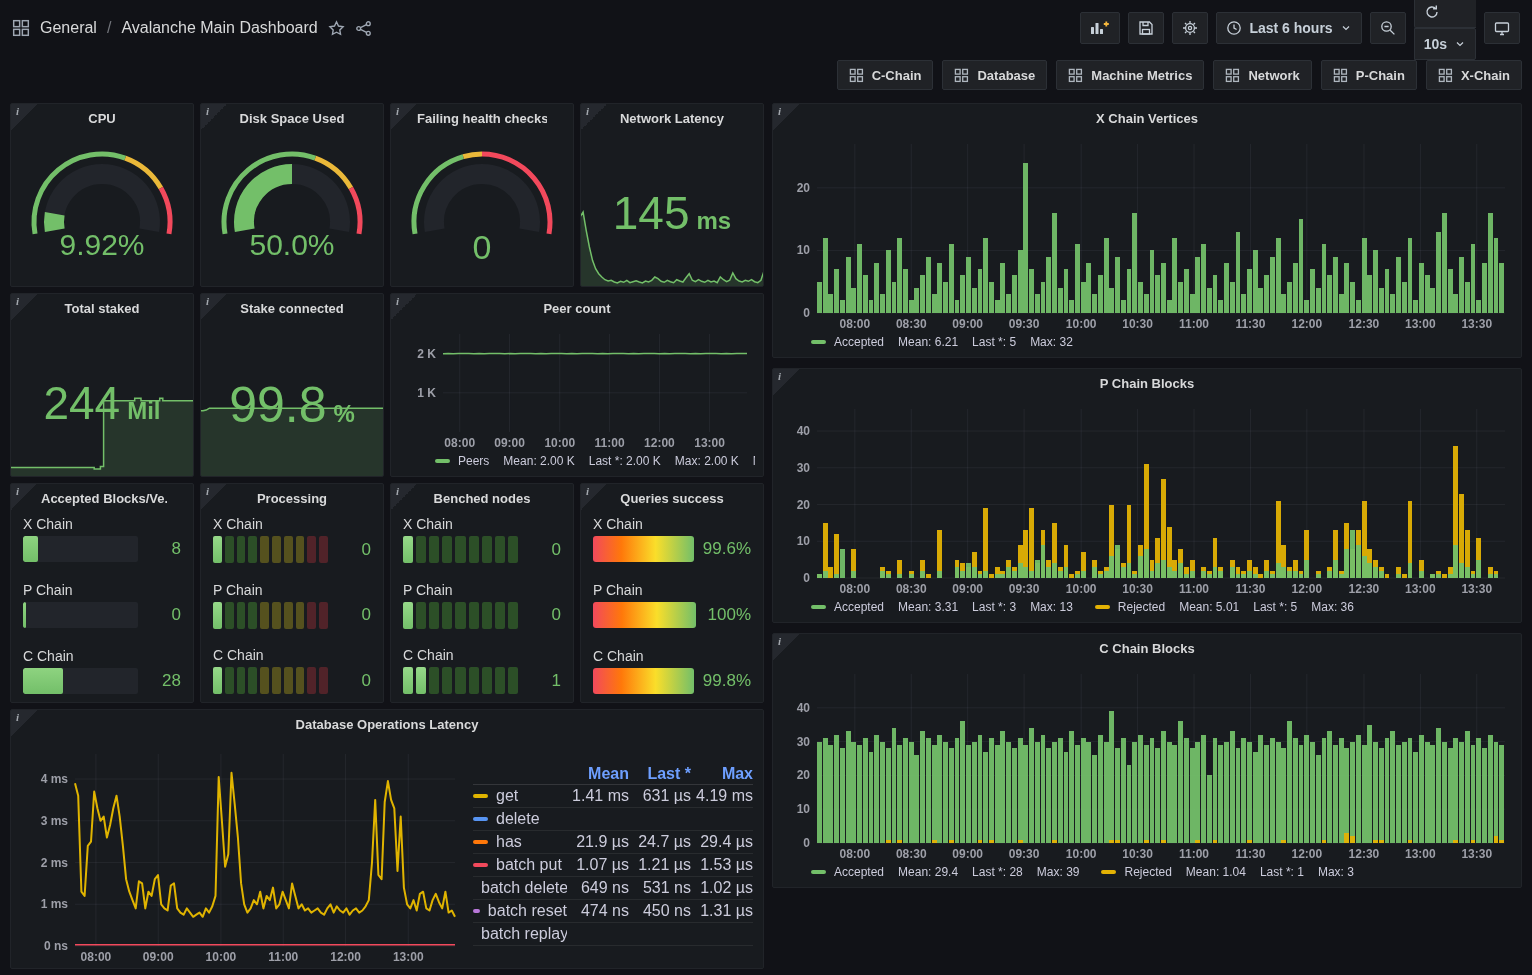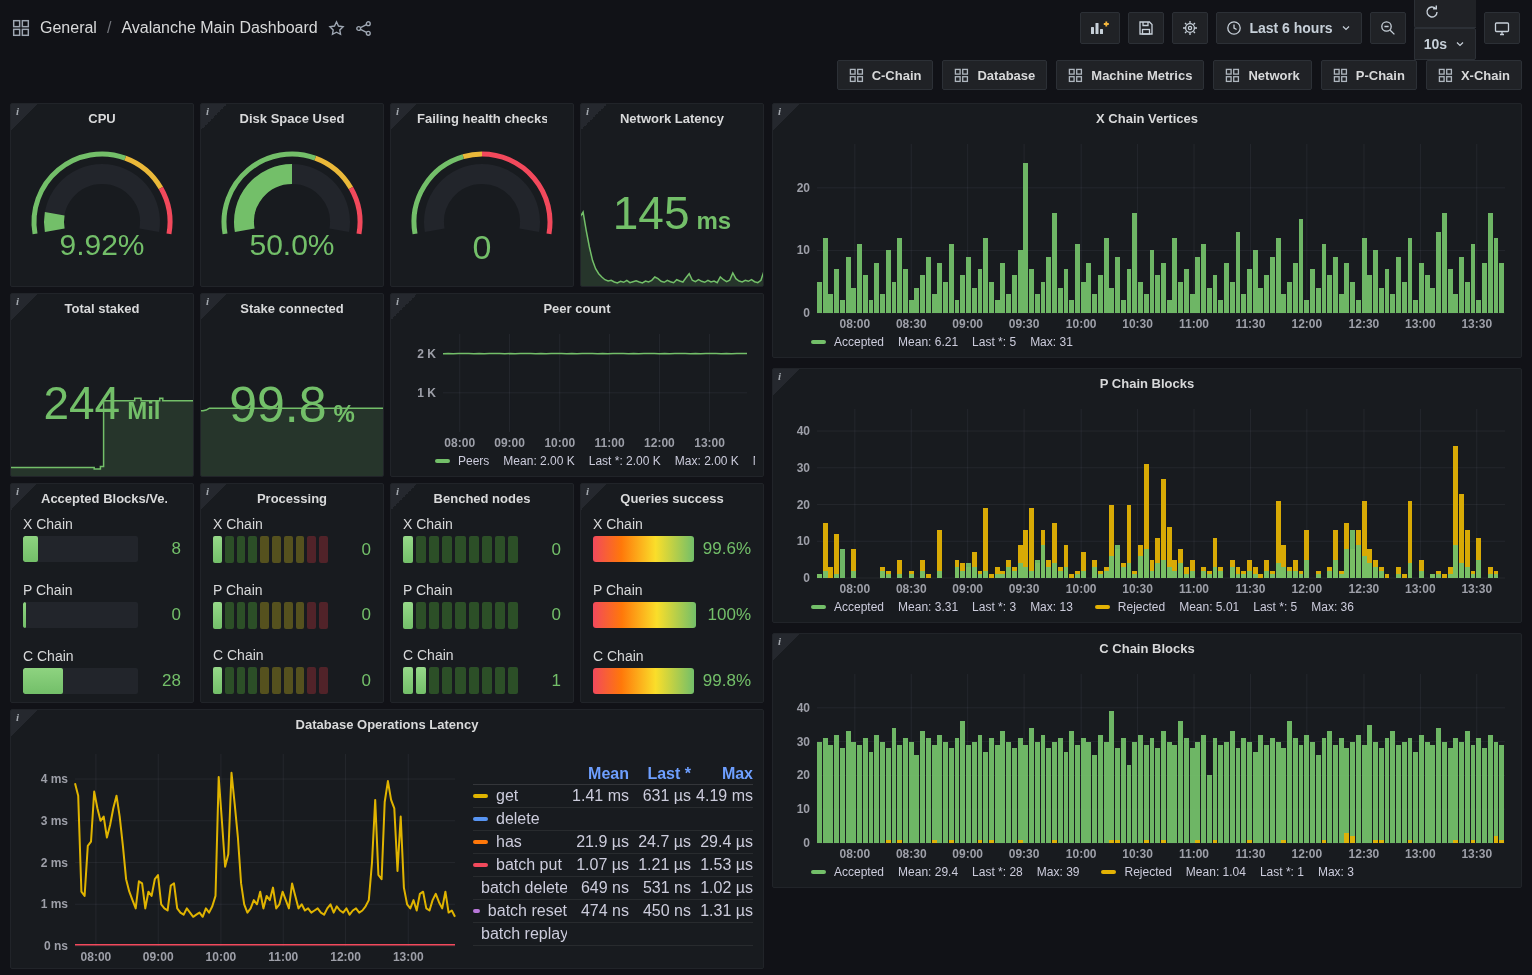--- a/index.html
+++ b/index.html
@@ -792,21 +792,21 @@
           <rect x="712.53" y="103.89" width="4.87" height="75.11" fill="#73bf69" fill-opacity="0.95" shape-rendering="crispEdges"></rect>
           <rect x="718.27" y="128.93" width="4.87" height="50.07" fill="#73bf69" fill-opacity="0.95" shape-rendering="crispEdges"></rect>
         </svg>
       </div>
     <div class="chart-legend" style="padding-left:30px">
         <span class="item">
           <span class="sw" style="background: rgb(115, 191, 105);"></span>
           <span>Accepted</span>
           <span class="st">Mean: 6.21</span>
           <span class="st">Last *: 5</span>
-          <span class="st">Max: 31</span>
+          <span class="st">Max: 32</span>
         </span>
       </div>
   </div>
 </section>
 
 <section class="panel" style="left:772px;top:368px;width:750px;height:255px">
   <div class="corner">
       <b>i</b>
     </div>
   <h2 class="ptitle">P Chain Blocks</h2>

